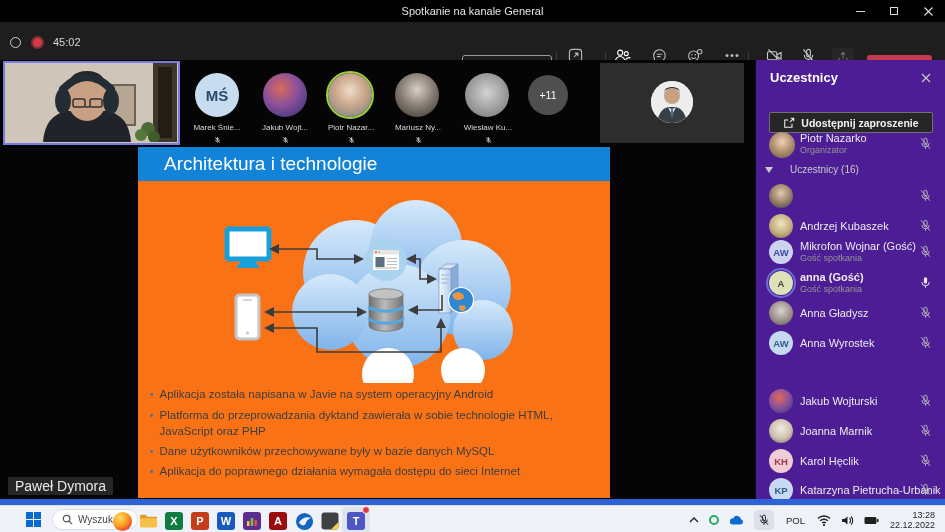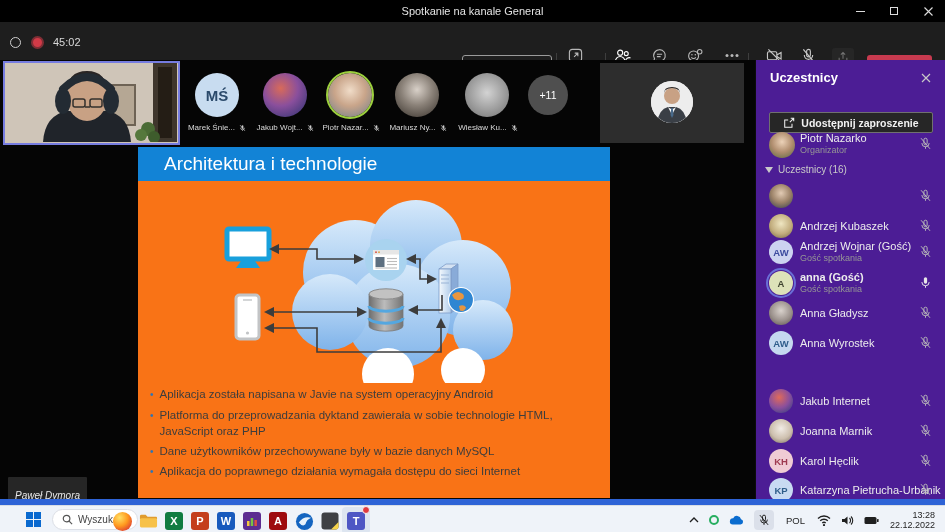--- a/index.html
+++ b/index.html
@@ -32,27 +32,27 @@
   .leave-btn{position:absolute;left:867px;top:33px;width:65px;height:19px;background:#c83a4f;border-radius:3px;border:none;
              color:#fff;font-size:10.5px;font-weight:bold;display:flex;align-items:center;justify-content:center;gap:5px;}
 
   
   .stage{position:absolute;left:0;top:60px;width:755px;height:445px;background:#050505;}
   .selfview{position:absolute;left:3px;top:1px;width:177px;height:84px;border:2.5px solid #767ce0;background:#cfc5b8;overflow:hidden;}
   .thumb-av{position:absolute;width:44px;height:44px;border-radius:50%;top:13px;display:flex;align-items:center;justify-content:center;
             font-size:15px;font-weight:bold;}
   .thumb-av.speaking{outline:2.5px solid #9ccf3e;}
   .thumb-lbl{position:absolute;top:63px;width:62px;display:flex;align-items:center;justify-content:center;gap:4px;
-             color:#d9d9d9;font-size:8px;white-space:nowrap;}
+             color:#d9d9d9;font-size:8px;white-space:nowrap;flex-direction:column;}
   .overflow-av{position:absolute;left:528px;top:15px;width:40px;height:40px;border-radius:50%;background:#4f4f4f;color:#fff;
                font-size:10.5px;display:flex;align-items:center;justify-content:center;}
   .spot-tile{position:absolute;left:600px;top:3px;width:144px;height:80px;background:#2d2d2d;}
   .spot-av{position:absolute;left:51px;top:18px;width:42px;height:42px;border-radius:50%;overflow:hidden;background:#ececec;}
-  .self-label{position:absolute;left:8px;top:417px;background:rgba(45,45,45,.85);color:#e8e8e8;font-size:10px;
-              padding:13px 7px;border-radius:1px;font-style:italic;}
+  .self-label{position:absolute;left:8px;top:417px;background:rgba(45,45,45,.85);color:#e8e8e8;font-size:14px;
+              padding:1px 7px;border-radius:1px;}
 
   
   .slide{position:absolute;left:138px;top:87px;width:472px;height:351px;background:#f97316;}
   .slide-banner{position:absolute;left:0;top:0;width:472px;height:34px;background:#1283d6;}
   .slide-title{position:absolute;left:26px;top:0;height:34px;line-height:34px;color:#fff;font-size:19px;font-weight:normal;}
   .diagram{position:absolute;left:0;top:36px;}
   .bullets{position:absolute;left:12px;top:239px;width:452px;color:#3d3d3d;font-size:11.5px;line-height:16.5px;}
   .bullet{display:flex;margin-bottom:3px;}
   .bullet::before{content:"•";color:#2e74b5;font-size:10px;margin:1px 6px 0 0;}
 
@@ -65,21 +65,21 @@
   .prow{position:absolute;left:0;width:190px;height:28px;text-decoration:underline;}
   .pav{position:absolute;left:13px;top:2px;width:24px;height:24px;border-radius:50%;display:flex;align-items:center;justify-content:center;
        font-size:9.5px;font-weight:bold;background:#888;}
   .pav.big{width:26px;height:26px;}
   .pav.ring{outline:2px solid #6a6fd6;outline-offset:1px;}
   .pnm{position:absolute;left:44px;top:0;height:28px;line-height:28px;color:#ececec;font-size:11px;white-space:nowrap;}
   .prow.twoline .pnm{top:1px;height:14px;line-height:14px;}
   .psub{position:absolute;left:44px;top:15px;color:#969696;font-size:9px;white-space:nowrap;}
   .pnm.bold{font-weight:bold;}
   .pmic{position:absolute;right:14px;top:7px;color:#b9b9b9;}
-  .sect{position:absolute;left:9px;top:104px;display:flex;align-items:center;gap:5px;color:#c9c9c9;font-size:10px;}
+  .sect{position:absolute;left:9px;top:104px;display:flex;align-items:center;gap:17px;color:#c9c9c9;font-size:10px;}
 
   
   .share-border{position:absolute;left:0;top:499px;width:945px;height:6px;background:#2e63d6;}
 
   
   .taskbar{position:absolute;left:0;top:505px;width:945px;height:27px;background:#eff3f9;border-top:1px solid #d9dde4;}
   .winlogo{position:absolute;left:26px;top:6px;width:15px;height:15px;display:grid;grid-template-columns:7px 7px;grid-gap:1px;}
   .winlogo span{width:7px;height:7px;background:#0a69cf;}
   .searchpill{position:absolute;left:52px;top:3px;width:86px;height:21px;background:#fff;border:1px solid #dcdfe6;border-radius:11px;
               display:flex;align-items:center;gap:5px;padding-left:9px;color:#444;font-size:10px;}
@@ -449,21 +449,21 @@
       <span class="pav" style=";background:radial-gradient(circle at 50% 40%, #efe6c2 0%, #c2ad7e 55%, #6e6140 100%)"></span>
       <span class="pnm">Andrzej Kubaszek</span>
       <svg class="pmic" width="13" height="13" viewBox="0 0 16 16">
           <rect x="6" y="1.5" width="4" height="8" rx="2" fill="none" stroke="currentColor" stroke-width="1.2"></rect>
           <path d="M3.5 7.5 a4.5 4.5 0 0 0 9 0 M8 12 V14.5 M2.5 1.5 L13.5 14.5" fill="none" stroke="currentColor" stroke-width="1.2"></path>
         </svg>
     </div>
 
     <div class="prow twoline" style="top:178px">
       <span class="pav" style=";background:#ccd3f0;color:#3b4a9e">AW</span>
-      <span class="pnm">Andrzej Wojnar (Gość)</span>
+      <span class="pnm">Mikrofon Wojnar (Gość)</span>
       <span class="psub">Gość spotkania</span>
       <svg class="pmic" width="13" height="13" viewBox="0 0 16 16">
           <rect x="6" y="1.5" width="4" height="8" rx="2" fill="none" stroke="currentColor" stroke-width="1.2"></rect>
           <path d="M3.5 7.5 a4.5 4.5 0 0 0 9 0 M8 12 V14.5 M2.5 1.5 L13.5 14.5" fill="none" stroke="currentColor" stroke-width="1.2"></path>
         </svg>
     </div>
 
     <div class="prow twoline" style="top:209px">
       <span class="pav ring" style=";background:#dde2b9;color:#3f4430">A</span>
       <span class="pnm bold">anna (Gość)</span>
@@ -488,21 +488,21 @@
       <span class="pnm">Anna Wyrostek</span>
       <svg class="pmic" width="13" height="13" viewBox="0 0 16 16">
           <rect x="6" y="1.5" width="4" height="8" rx="2" fill="none" stroke="currentColor" stroke-width="1.2"></rect>
           <path d="M3.5 7.5 a4.5 4.5 0 0 0 9 0 M8 12 V14.5 M2.5 1.5 L13.5 14.5" fill="none" stroke="currentColor" stroke-width="1.2"></path>
         </svg>
     </div>
 
 
     <div class="prow" style="top:327px">
       <span class="pav" style=";background:radial-gradient(circle at 42% 35%, #e06a5a 0%, #8a4f9c 50%, #283a7e 100%)"></span>
-      <span class="pnm">Jakub Internet</span>
+      <span class="pnm">Jakub Wojturski</span>
       <svg class="pmic" width="13" height="13" viewBox="0 0 16 16">
           <rect x="6" y="1.5" width="4" height="8" rx="2" fill="none" stroke="currentColor" stroke-width="1.2"></rect>
           <path d="M3.5 7.5 a4.5 4.5 0 0 0 9 0 M8 12 V14.5 M2.5 1.5 L13.5 14.5" fill="none" stroke="currentColor" stroke-width="1.2"></path>
         </svg>
     </div>
 
     <div class="prow" style="top:357px">
       <span class="pav" style=";background:radial-gradient(circle at 50% 40%, #f2ece6 0%, #cdbfae 55%, #6e6258 100%)"></span>
       <span class="pnm">Joanna Marnik</span>
       <svg class="pmic" width="13" height="13" viewBox="0 0 16 16">

